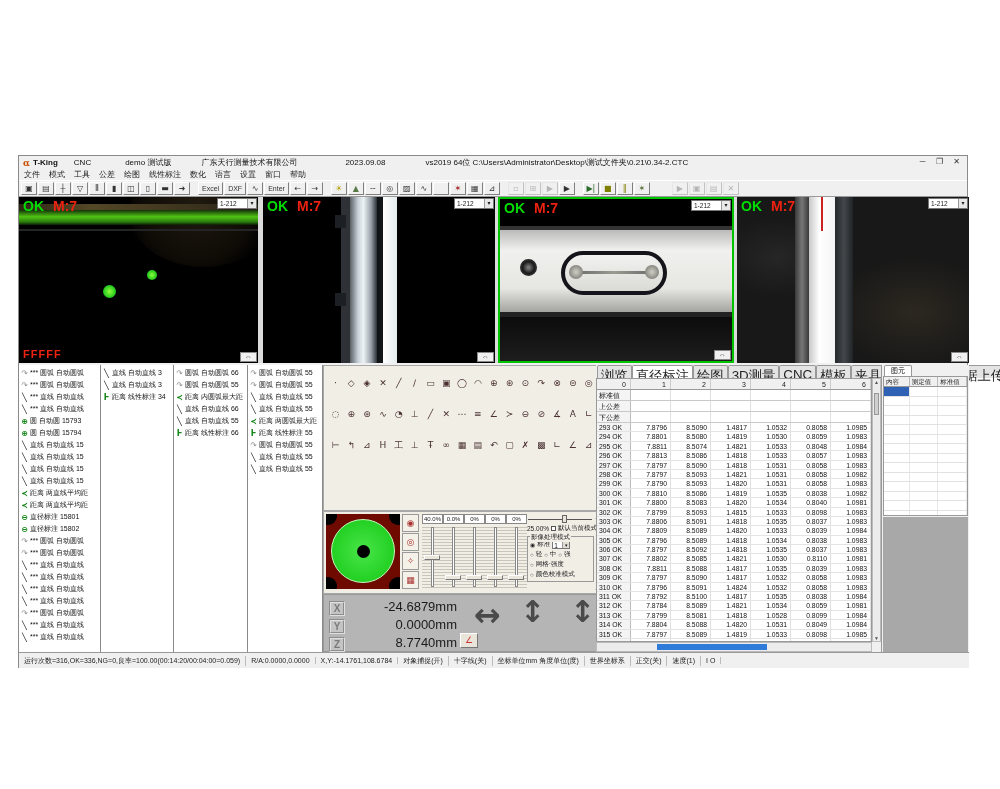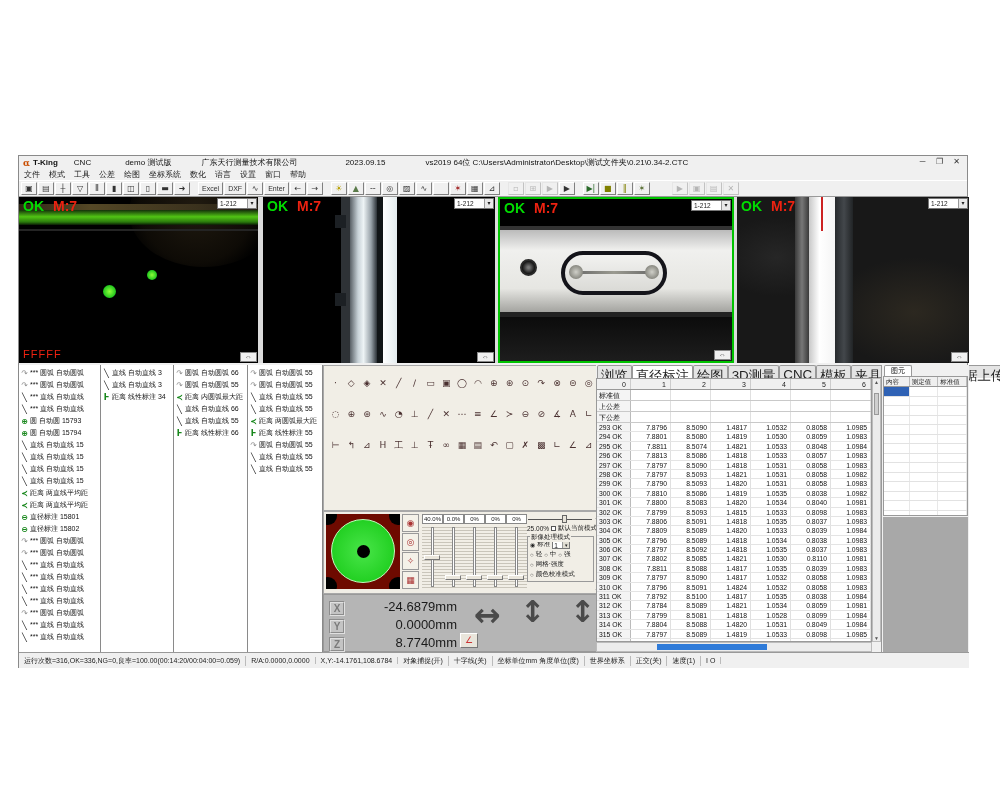--- a/index.html
+++ b/index.html
@@ -26,21 +26,21 @@
   .cam { position:absolute; top:0; height:166px; background:#000; overflow:hidden; }
   #cam1 { left:0; width:239px; } #cam2 { left:244px; width:232px; }
   #cam3 { left:479px; width:236px; border:2px solid #00c300; }
   #cam4 { left:718px; width:232px; }
   .cam-ok { position:absolute; top:1px; left:4px; color:#0d0; font-size:14px; font-weight:bold; z-index:5; }
   .cam-mode { position:absolute; top:1px; left:34px; color:#e21; font-size:14px; font-weight:bold; z-index:5; }
   .cam-combo { position:absolute; top:1px; right:1px; width:40px; height:11px; background:#fff; border:1px solid #777; display:flex; font-size:6.5px; z-index:6; color:#222; }
   .cam-combo .val { flex:1; line-height:9px; padding-left:2px; overflow:hidden; }
   .cam-combo .drop { width:9px; background:#e8e8e8; border-left:1px solid #999; font-size:6px; line-height:9px; text-align:center; }
   .cam-corner { position:absolute; bottom:1px; right:1px; width:17px; height:10px; background:#f0f0f0; border:1px solid #888; font-size:7px; line-height:8px; text-align:center; color:#333; z-index:6; }
-  .cam-ff { position:absolute; bottom:3px; left:4px; color:#e21; font-size:11px; font-weight:normal; letter-spacing:1px; z-index:5; }
+  .cam-ff { position:absolute; bottom:3px; left:4px; color:#e21; font-size:11px; font-weight:bold; letter-spacing:1px; z-index:5; }
   
   .s1-sphere { position:absolute; left:110px; top:-40px; width:150px; height:110px; border-radius:50%; background:radial-gradient(circle at 45% 45%, #201a10 0%, #0e0b06 55%, rgba(0,0,0,0) 72%); }
   .s1-band { position:absolute; left:0; top:13px; width:100%; height:15px; background:linear-gradient(#14320a, #51c414 45%, #2a7a0c 80%, #0a1a04); }
   .s1-glow { position:absolute; left:0; top:7px; width:100%; height:6px; background:linear-gradient(90deg,#3a2f1a,#6a5a30 30%,#2a2418); opacity:.8; }
   .s1-line { position:absolute; left:0; top:32px; width:100%; height:2px; background:#242424; }
   .s1-dot1 { position:absolute; left:84px; top:88px; width:13px; height:13px; border-radius:50%; background:radial-gradient(#8dff3a, #1ec41e 70%); }
   .s1-dot2 { position:absolute; left:128px; top:73px; width:10px; height:10px; border-radius:50%; background:radial-gradient(#8dff3a, #1ec41e 70%); }
   
   .s2-edge { position:absolute; left:78px; top:0; width:9px; height:100%; background:#2e3236; }
   .s2-notch { position:absolute; left:72px; width:11px; height:13px; background:#1c2024; }
@@ -155,36 +155,36 @@
 
 <div class="stage">
   <div class="app">
 
     <div class="titlebar">
       <span class="logo">α</span>
       <span class="tseg" style="font-weight:bold;">T-King</span>
       <span class="tseg" style="margin-left:16px;">CNC</span>
       <span class="tseg" style="margin-left:34px;">demo 测试版</span>
       <span class="tseg" style="margin-left:30px;">广东天行测量技术有限公司</span>
-      <span class="tseg" style="margin-left:48px;">2023.09.15</span>
+      <span class="tseg" style="margin-left:48px;">2023.09.08</span>
       <span class="tseg" style="margin-left:40px;">vs2019 64位  C:\Users\Administrator\Desktop\测试文件夹\0.21\0.34-2.CTC</span>
       <div class="winbtns">
         <span class="winbtn">─</span>
         <span class="winbtn">❐</span>
         <span class="winbtn">✕</span>
       </div>
     </div>
 
     <div class="menubar" id="menubar">
         <span class="menu-item">文件</span>
         <span class="menu-item">模式</span>
         <span class="menu-item">工具</span>
         <span class="menu-item">公差</span>
         <span class="menu-item">绘图</span>
-        <span class="menu-item">坐标系统</span>
+        <span class="menu-item">线性标注</span>
         <span class="menu-item">数化</span>
         <span class="menu-item">语言</span>
         <span class="menu-item">设置</span>
         <span class="menu-item">窗口</span>
         <span class="menu-item">帮助</span>
       </div>
 
     <div class="toolbar" id="toolbar">
         <button class="tb">▣</button>
         <button class="tb">▤</button>

